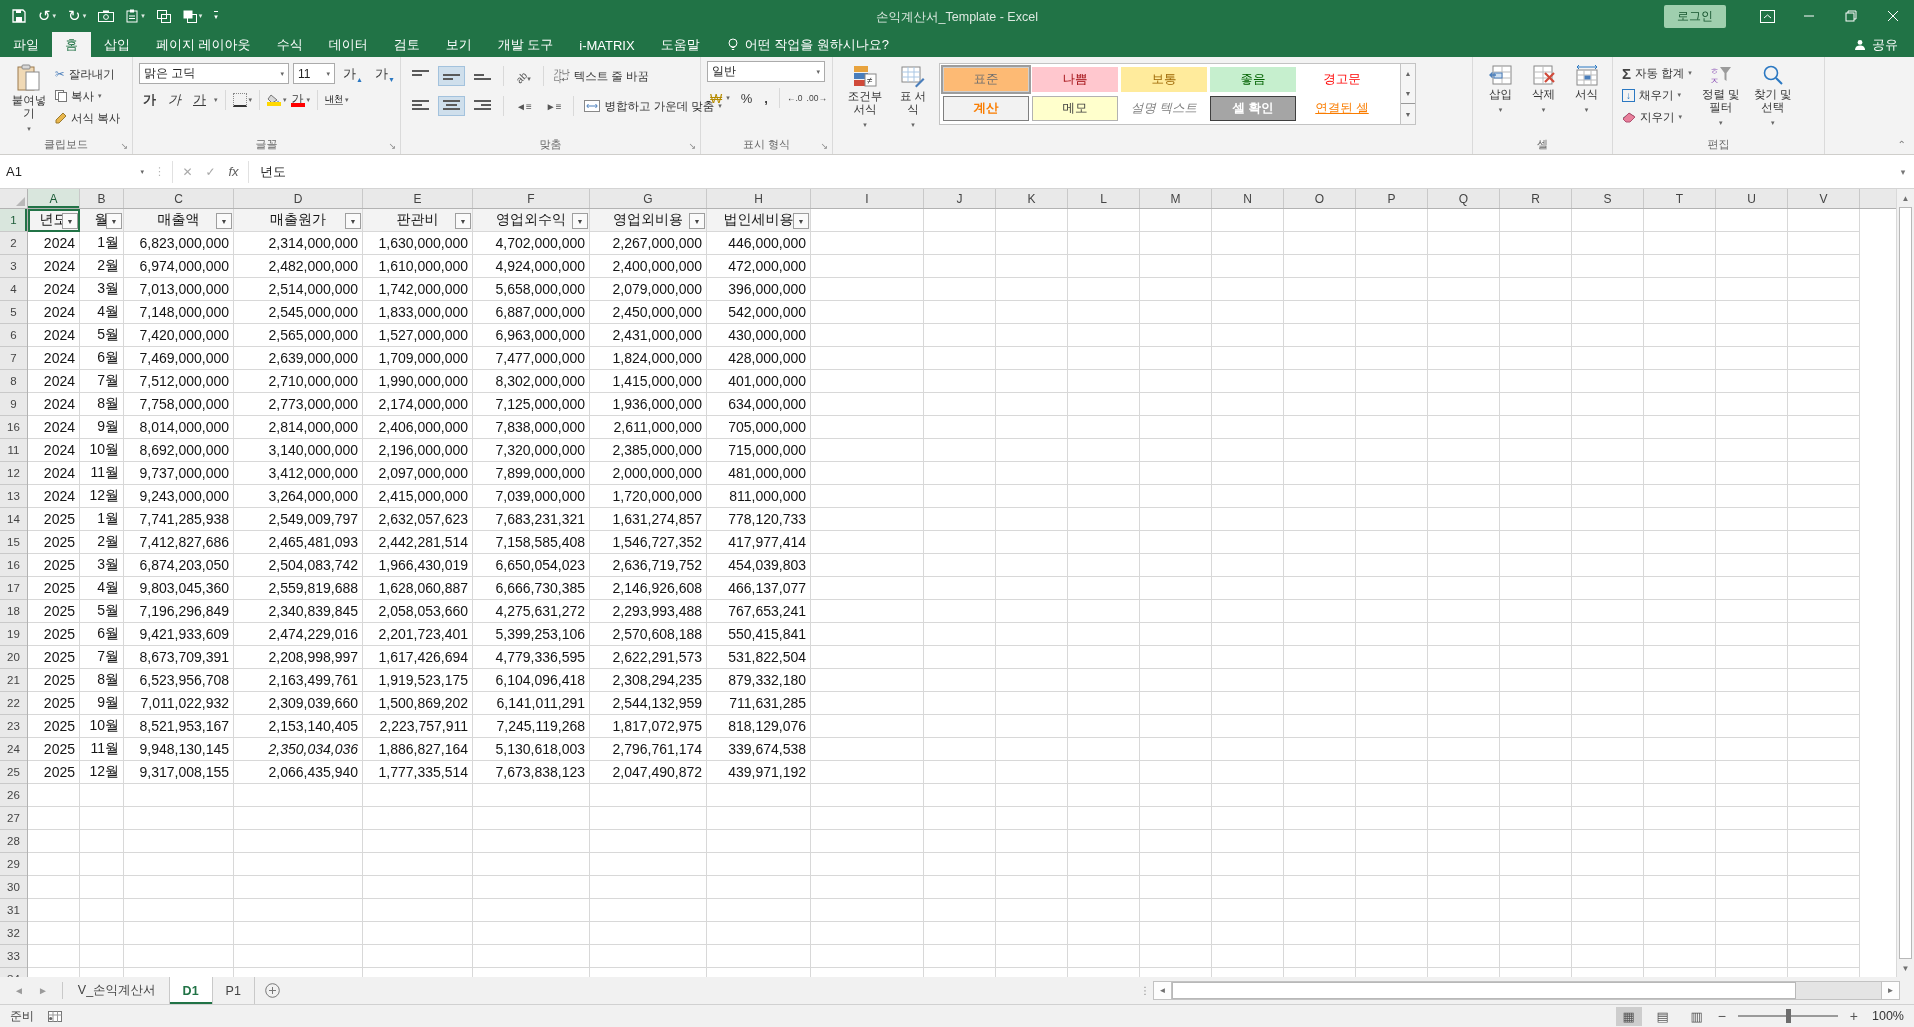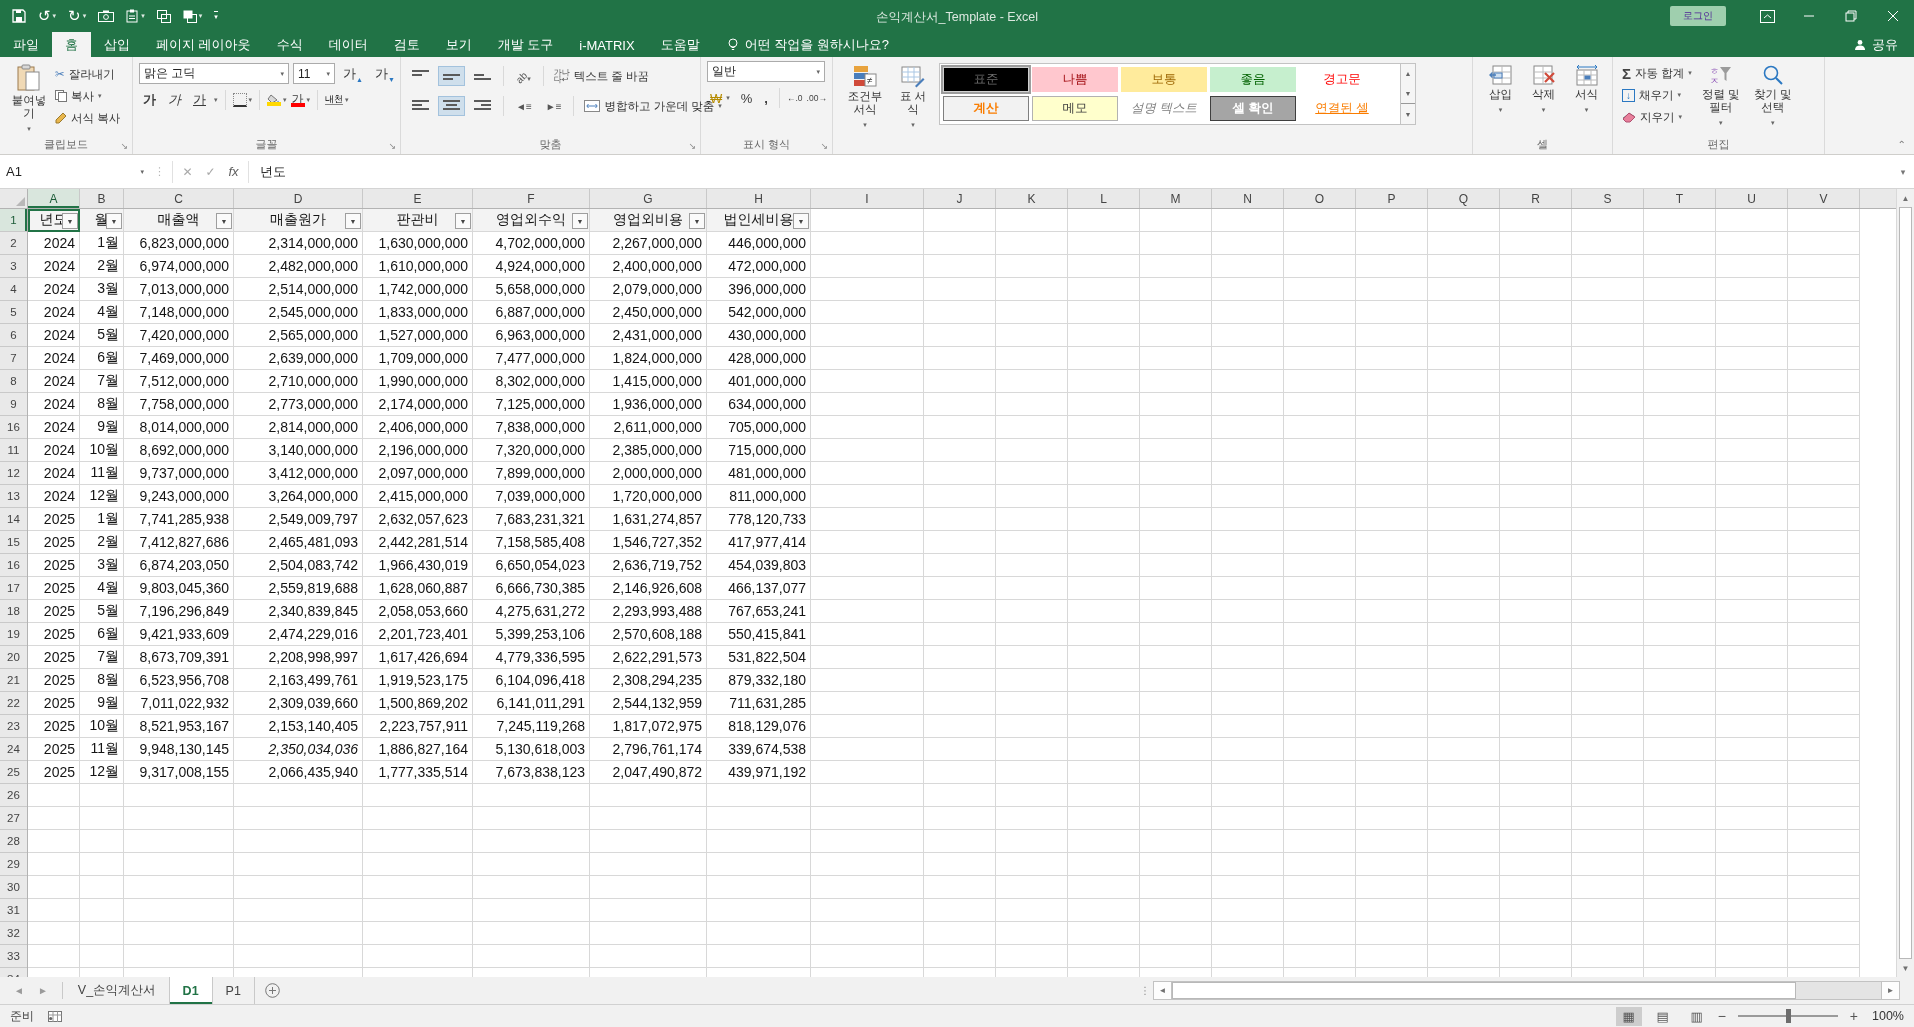--- a/index.html
+++ b/index.html
@@ -7,21 +7,21 @@
   body { font-family:"Liberation Sans", sans-serif; background:#fff; -webkit-font-smoothing:antialiased; }
   .app { width:1914px; height:1027px; display:flex; flex-direction:column; background:#fff; position:relative; }
 
   
   .titlebar { height:32px; background:#217346; display:flex; align-items:center; color:#fff; flex:0 0 auto; }
   .qat { display:flex; align-items:center; gap:12px; padding-left:12px; }
   .qbtn { display:flex; align-items:center; gap:2px; color:#fff; }
   .qcaret { font-size:7px; color:#dfeae3; }
   .tb-title { position:absolute; left:50%; transform:translateX(-50%); font-size:12.5px; color:#dce8e0; top:9px; }
   .tb-right { margin-left:auto; display:flex; align-items:center; height:32px; }
-  .login-btn { background:#9fcfae; color:#4c1d95; font-size:10px; padding:3px 13px; border-radius:2px; margin-right:20px; }
+  .login-btn { background:#9fcfae; color:#14532d; font-size:12px; padding:3px 13px; border-radius:2px; margin-right:20px; }
   .wbtn { width:42px; height:32px; display:flex; align-items:center; justify-content:center; }
 
   
   .tabrow { height:25px; background:#217346; display:flex; align-items:stretch; color:#fff; flex:0 0 auto; }
   .rtab { font-size:13px; padding:5px 13px 4px; display:flex; align-items:center; }
   .rtab.active { background:#f3f3f3; color:#217346; }
   .tellme { display:flex; align-items:center; gap:6px; font-size:13px; margin-left:14px; color:#fff; }
   .share { margin-left:auto; margin-right:16px; display:flex; align-items:center; gap:6px; font-size:13px; }
 
   
@@ -445,21 +445,21 @@
               <rect x="1" y="3" width="18" height="15" fill="#fff" stroke="#888"></rect>
               <path d="M1 8h18M1 13h18M7 3v15M13 3v15" stroke="#aac7e4"></path>
               <path d="M14 22l8-8 1.5 1.5-8 8z" fill="#4a7ebb"></path>
             </svg>
           </span>
         <span>표 서식</span>
         <span class="caret">▾</span>
       </div>
       <div style="display:flex;margin-left:4px;margin-top:2px">
         <div class="chipgal">
-            <div class="chip sel" style="background: #000000; color: rgb(110, 110, 110); box-shadow: rgb(208, 208, 208) 0px 0px 0px 1px inset;">표준</div>
+            <div class="chip sel" style="background: #fdba74; color: rgb(110, 110, 110); box-shadow: rgb(208, 208, 208) 0px 0px 0px 1px inset;">표준</div>
             <div class="chip" style="background: rgb(255, 199, 206); color: rgb(156, 0, 6);">나쁨</div>
             <div class="chip" style="background: rgb(255, 235, 156); color: rgb(156, 101, 0);">보통</div>
             <div class="chip" style="background: rgb(198, 239, 206); color: rgb(0, 97, 0);">좋음</div>
             <div class="chip" style="background: rgb(255, 255, 255); color: rgb(255, 0, 0);">경고문</div>
             <div class="chip" style="background: rgb(242, 242, 242); color: rgb(250, 125, 0); box-shadow: rgb(127, 127, 127) 0px 0px 0px 1px inset; font-weight: bold;">계산</div>
             <div class="chip" style="background: rgb(255, 255, 204); color: rgb(59, 59, 59); box-shadow: rgb(178, 178, 178) 0px 0px 0px 1px inset;">메모</div>
             <div class="chip" style="background: rgb(255, 255, 255); color: rgb(127, 127, 127); font-style: italic;">설명 텍스트</div>
             <div class="chip" style="background: rgb(165, 165, 165); color: rgb(255, 255, 255); box-shadow: rgb(63, 63, 63) 0px 0px 0px 1px inset; font-weight: bold;">셀 확인</div>
             <div class="chip" style="background: rgb(255, 255, 255); color: rgb(250, 125, 0); text-decoration: underline rgb(250, 125, 0);">연결된 셀</div>
           </div>

